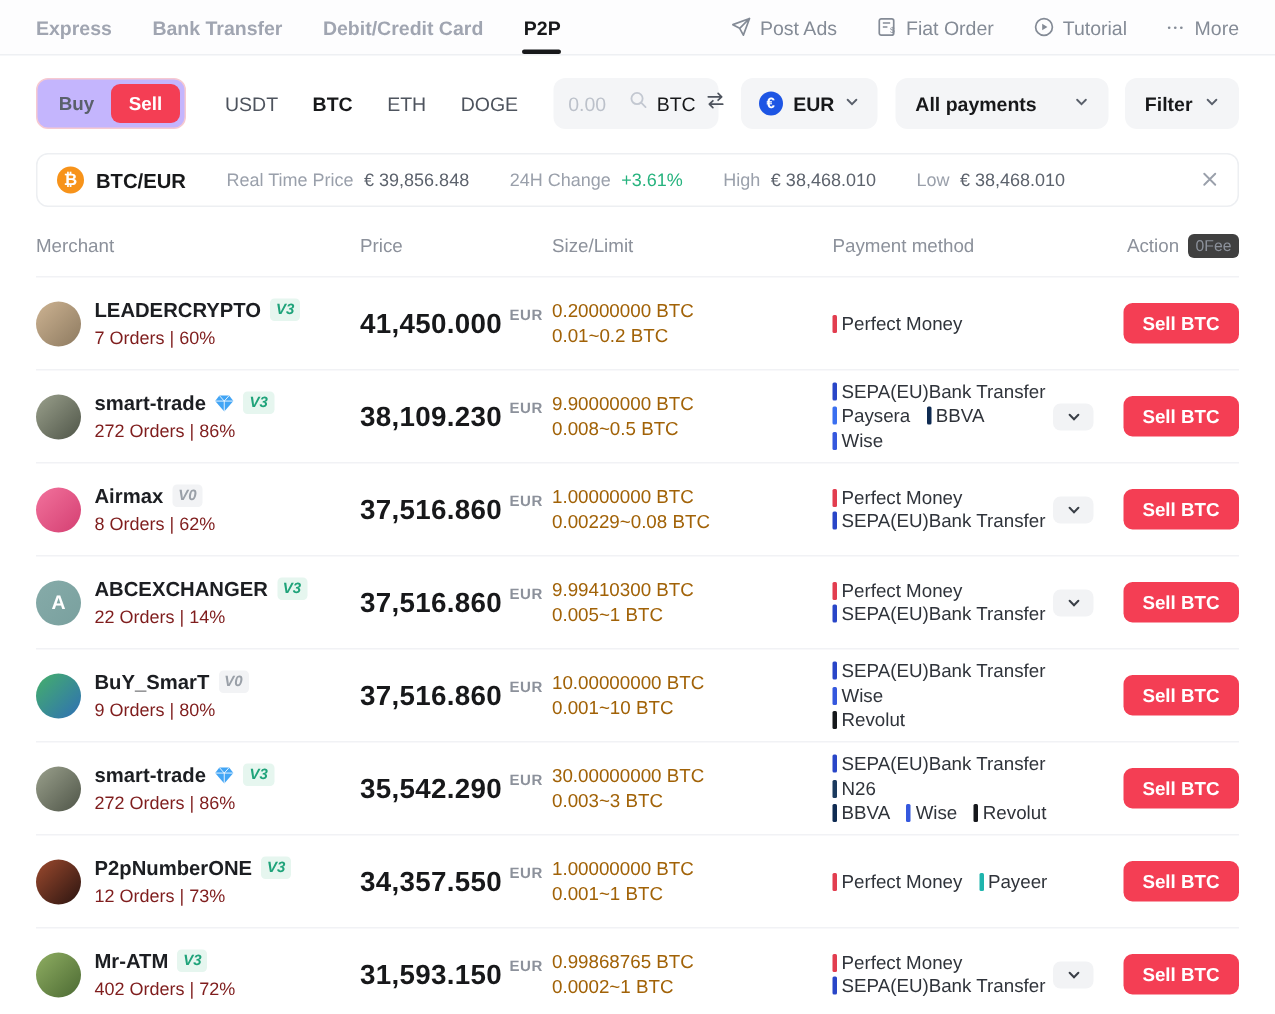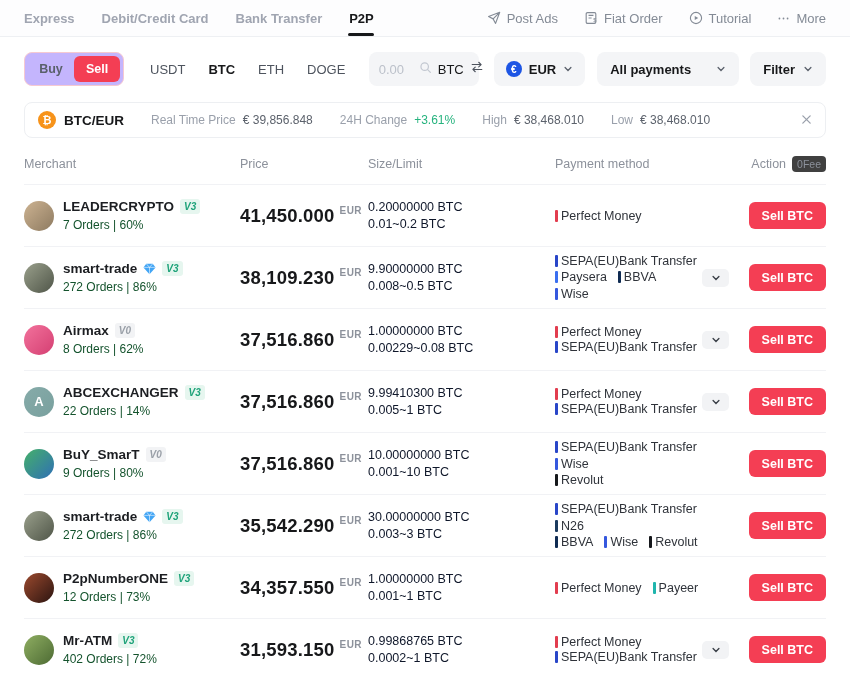--- a/index.html
+++ b/index.html
@@ -51,43 +51,43 @@
   .th-action{display:flex;justify-content:flex-end;align-items:center;gap:6px}
   .fee-badge{background:#404040;color:#8c919b;font-size:10.5px;padding:2px 5px;border-radius:4px}
   .trow{height:62px;border-top:1px solid #f1f2f5}
   .cell-merchant{display:flex;align-items:center;gap:9px}
   .avatar{width:30px;height:30px;border-radius:50%;flex:0 0 30px;display:flex;align-items:center;justify-content:center;color:#fff;font-size:13px;font-weight:700;cursor:pointer}
   .m-name-row{display:flex;align-items:center;gap:6px}
   .m-name{font-size:13.5px;font-weight:700;color:#1c1e22;cursor:pointer;white-space:nowrap}
   .m-badge{font-size:10px;font-weight:700;font-style:italic;padding:1px 4px;border-radius:3px;line-height:1.3}
   .m-badge.v3{color:#1fa37a;background:#e6f6ef}
   .m-badge.v0{color:#9aa0a8;background:#f2f3f5}
-  .m-orders{font-size:12px;color:#14532d;margin-top:4px}
+  .m-orders{font-size:12px;color:#7f1d1d;margin-top:4px}
   .price-cell{display:flex;align-items:flex-start;gap:5px}
   .price-val{font-size:18.5px;font-weight:700;color:#17181a;letter-spacing:.2px}
   .price-cur{font-size:10px;font-weight:700;color:#8c919b;letter-spacing:.4px}
-  .size-cell{font-size:12.5px;color:#0f172a;line-height:17px}
+  .size-cell{font-size:12.5px;color:#a16207;line-height:17px}
   .pay-cell{position:relative;padding-right:46px}
   .pay-line{display:flex;flex-wrap:wrap;column-gap:11px;row-gap:3px;margin:1.5px 0}
   .pay-tag{display:flex;align-items:center;gap:3px;font-size:12.5px;color:#2f333a;white-space:nowrap}
   .pay-bar{width:3px;height:12px;border-radius:1px;flex:0 0 3px}
   .chev-btn{position:absolute;right:16px;top:50%;transform:translateY(-50%);width:27px;height:18px;background:#f2f3f5;border:none;border-radius:5px;display:flex;align-items:center;justify-content:center;cursor:pointer}
   .action-cell{display:flex;justify-content:flex-end}
   .sell-btn{background:#f43e54;color:#fff;border:none;border-radius:6px;height:27px;padding:0 13px;font-size:12.5px;font-weight:700;font-family:inherit;cursor:pointer}
 </style>
 </head>
 <body>
 
 <div class="page">
 
   <div class="topnav">
     <div class="nav-tabs">
       <div class="nav-tab">Express</div>
+      <div class="nav-tab">Bank Transfer</div>
       <div class="nav-tab">Debit/Credit Card</div>
-      <div class="nav-tab">Bank Transfer</div>
       <div class="nav-tab active">P2P</div>
     </div>
     <div class="nav-links">
       <div class="nav-link">
         <span>
             <svg width="14" height="14" viewBox="0 0 16 16">
               <path d="M14.5 1.5L7 9m7.5-7.5L9.8 14.2 7 9 1.8 6.2z" fill="none" stroke="#848b96" stroke-width="1.3" stroke-linejoin="round"></path>
             </svg>
           </span>
         <span>Post Ads</span>

